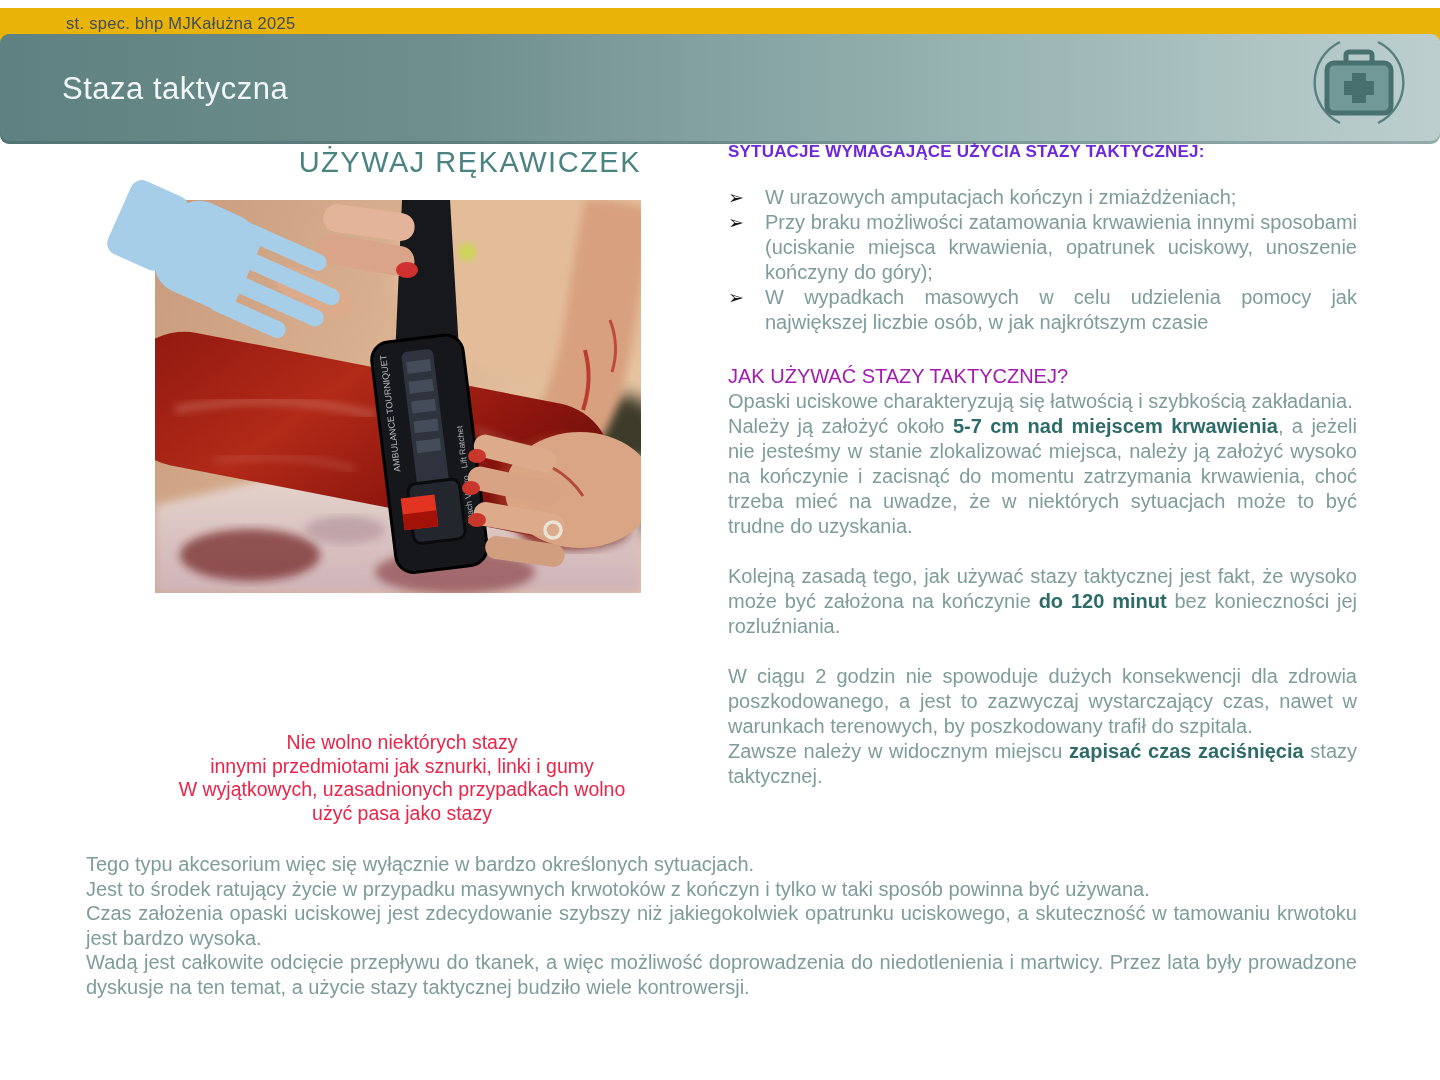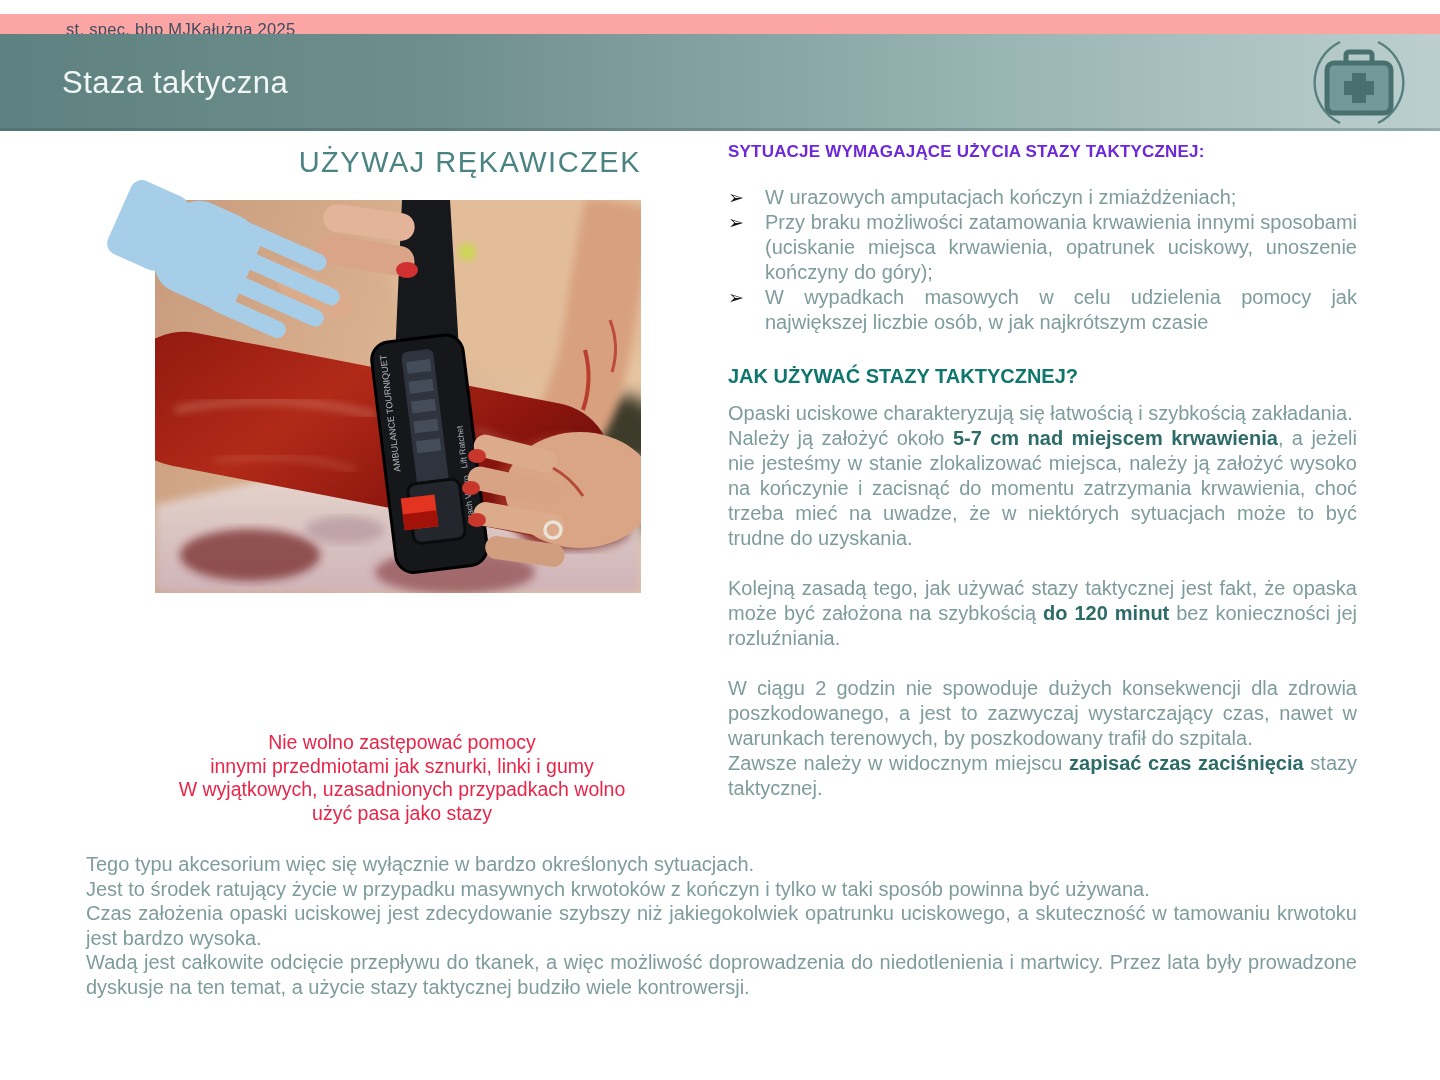--- a/index.html
+++ b/index.html
@@ -1,27 +1,27 @@
 <!DOCTYPE html>
 <html lang="pl"><head>
 <meta charset="utf-8">
 <style>
   html,body{margin:0;padding:0;background:#ffffff;}
   .page{position:relative;width:1440px;height:1080px;background:#ffffff;overflow:hidden;
         font-family:"Liberation Sans", sans-serif;}
 
   
-  .topbar{position:absolute;left:0;top:14px;width:1440px;height:33px;background:#fca5a5;
+  .topbar{position:absolute;left:0;top:8px;width:1440px;height:33px;background:#eab308;
           border-bottom:1px solid #e3e7e9;}
   .topbar-text{position:absolute;left:66px;top:6px;font-size:16.5px;color:#3d4d5f;letter-spacing:.3px;}
 
   
-  .band{position:absolute;left:0;top:34px;width:1440px;height:97px;
+  .band{position:absolute;left:0;top:34px;width:1440px;height:110px;
         background:linear-gradient(90deg,#5e8281 0%,#6e8e8d 30%,#94b1b0 65%,#bccfce 100%);
-        box-shadow:inset 0 -3px 0 rgba(52,82,82,.28);}
+        box-shadow:inset 0 -3px 0 rgba(52,82,82,.28);border-radius:9px;}
   .band-title{position:absolute;left:62px;top:50%;transform:translateY(-50%);
               font-size:31px;font-weight:400;color:#f1f7f6;letter-spacing:.5px;}
   .band-icon{position:absolute;right:20px;top:1px;width:122px;height:95px;}
 
   
   .left-heading{position:absolute;left:155px;top:146px;width:486px;text-align:right;
                 font-size:29px;color:#4a8381;letter-spacing:1.5px;font-weight:400;}
   .photo{position:absolute;left:155px;top:200px;width:486px;height:393px;overflow:hidden;}
   .glove{position:absolute;left:118px;top:168px;width:280px;height:180px;pointer-events:none;}
 
@@ -31,21 +31,21 @@
   .red-block.second{top:731px;}
 
   
   .right-col{position:absolute;left:728px;top:139px;width:629px;}
   .sit-heading{margin:0 0 21px 0;font-size:17px;line-height:25px;font-weight:700;
                color:#6d28d9;letter-spacing:.2px;}
   .bullets{margin:0;padding:0;}
   .bullets li{list-style:none;position:relative;padding-left:37px;text-align:justify;
               font-size:20px;line-height:25px;color:#7e9c9b;}
   .bullets .arrow{position:absolute;left:0;top:0;color:#141414;font-size:19px;}
-  .usage-heading{margin:29px 0 12px 0;font-size:20px;line-height:25px;font-weight:700;color:#0f766e;}
+  .usage-heading{margin:29px 0 0 0;font-size:20px;line-height:25px;font-weight:400;color:#a21caf;}
   .para{margin:0;font-size:20px;line-height:25px;color:#7e9c9b;text-align:justify;}
   .para.gap{margin-top:25px;}
   .para .b{font-weight:700;color:#2d6b68;}
 
   
   .bottom{position:absolute;left:86px;top:852px;width:1271px;font-size:20px;
           line-height:24.6px;color:#7e9c9b;}
   .bottom p{margin:0;}
   .bottom p.just{text-align:justify;}
 </style>
@@ -167,21 +167,21 @@
       <rect x="56" y="10" width="92" height="96" rx="30"></rect>
       <rect x="118" y="12" width="30" height="94"></rect>
       <rect x="128" y="12" width="88" height="17" rx="8.5"></rect>
       <rect x="132" y="38" width="110" height="17" rx="8.5"></rect>
       <rect x="130" y="64" width="106" height="17" rx="8.5"></rect>
       <rect x="124" y="90" width="82" height="17" rx="8.5"></rect>
     </g>
   </svg>
 
   <div class="red-block second">
-    <div>Nie wolno zastępować pomocy</div>
+    <div>Nie wolno niektórych stazy</div>
     <div>innymi przedmiotami jak sznurki, linki i gumy</div>
     <div>W wyjątkowych, uzasadnionych przypadkach wolno</div>
     <div>użyć pasa jako stazy</div>
   </div>
 
   <div class="right-col">
     <h3 class="sit-heading">SYTUACJE WYMAGAJĄCE UŻYCIA STAZY TAKTYCZNEJ:</h3>
     <ul class="bullets">
       <li>
         <span class="arrow">➢</span>
@@ -192,21 +192,21 @@
         <span>Przy braku możliwości zatamowania krwawienia innymi sposobami (uciskanie miejsca krwawienia, opatrunek uciskowy, unoszenie kończyny do góry);</span>
       </li>
       <li>
         <span class="arrow">➢</span>
         <span>W wypadkach masowych w celu udzielenia pomocy jak największej liczbie osób, w jak najkrótszym czasie</span>
       </li>
     </ul>
     <h3 class="usage-heading">JAK UŻYWAĆ STAZY TAKTYCZNEJ?</h3>
     <p class="para"><span>Opaski uciskowe charakteryzują się łatwością i szybkością zakładania.</span></p>
     <p class="para"><span>Należy ją założyć około </span><span class="b">5-7 cm nad miejscem krwawienia</span><span>, a jeżeli nie jesteśmy w stanie zlokalizować miejsca, należy ją założyć wysoko na kończynie i zacisnąć do momentu zatrzymania krwawienia, choć trzeba mieć na uwadze, że w niektórych sytuacjach może to być trudne do uzyskania.</span></p>
-    <p class="para gap"><span>Kolejną zasadą tego, jak używać stazy taktycznej jest fakt, że opaska może być założona na szybkością </span><span class="b">do 120 minut</span><span> bez konieczności jej rozluźniania.</span></p>
+    <p class="para gap"><span>Kolejną zasadą tego, jak używać stazy taktycznej jest fakt, że wysoko może być założona na kończynie </span><span class="b">do 120 minut</span><span> bez konieczności jej rozluźniania.</span></p>
     <p class="para gap"><span>W ciągu 2 godzin nie spowoduje dużych konsekwencji dla zdrowia poszkodowanego, a jest to zazwyczaj wystarczający czas, nawet w warunkach terenowych, by poszkodowany trafił do szpitala.</span></p>
     <p class="para"><span>Zawsze należy w widocznym miejscu </span><span class="b">zapisać czas zaciśnięcia</span><span> stazy taktycznej.</span></p>
   </div>
 
   <div class="bottom">
     <p>Tego typu akcesorium więc się wyłącznie w bardzo określonych sytuacjach.</p>
     <p>Jest to środek ratujący życie w przypadku masywnych krwotoków z kończyn i tylko w taki sposób powinna być używana.</p>
     <p class="just">Czas założenia opaski uciskowej jest zdecydowanie szybszy niż jakiegokolwiek opatrunku uciskowego, a skuteczność w tamowaniu krwotoku jest bardzo wysoka.</p>
     <p class="just">Wadą jest całkowite odcięcie przepływu do tkanek, a więc możliwość doprowadzenia do niedotlenienia i martwicy. Przez lata były prowadzone dyskusje na ten temat, a użycie stazy taktycznej budziło wiele kontrowersji.</p>
   </div>

